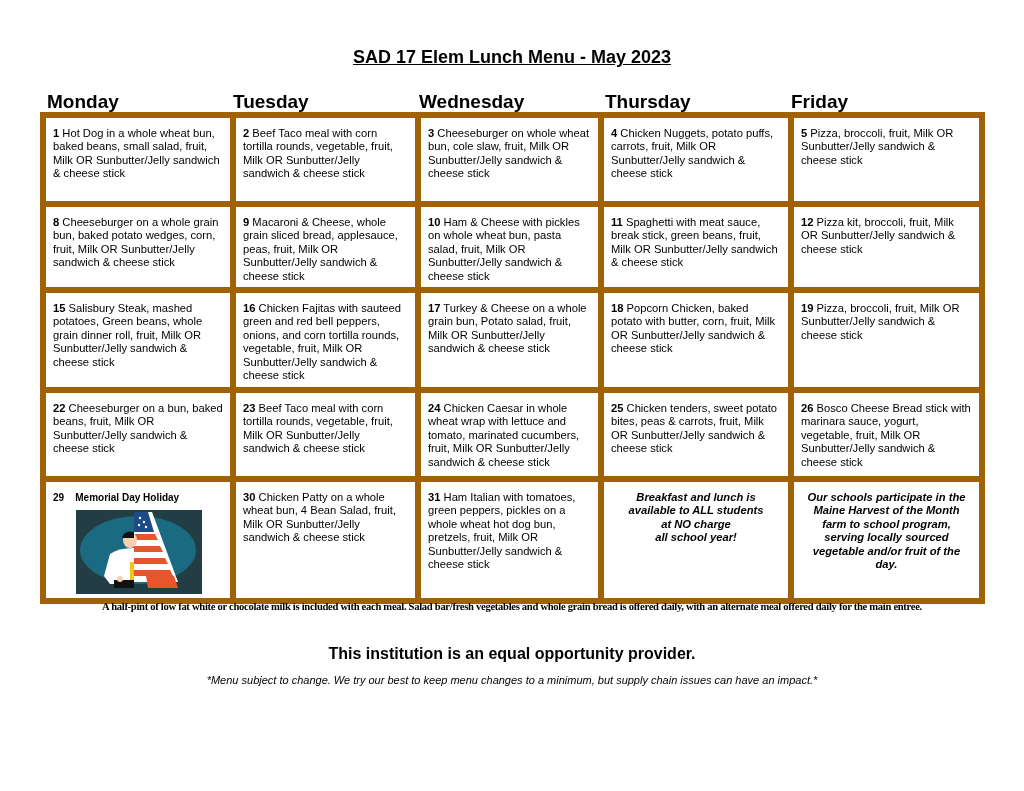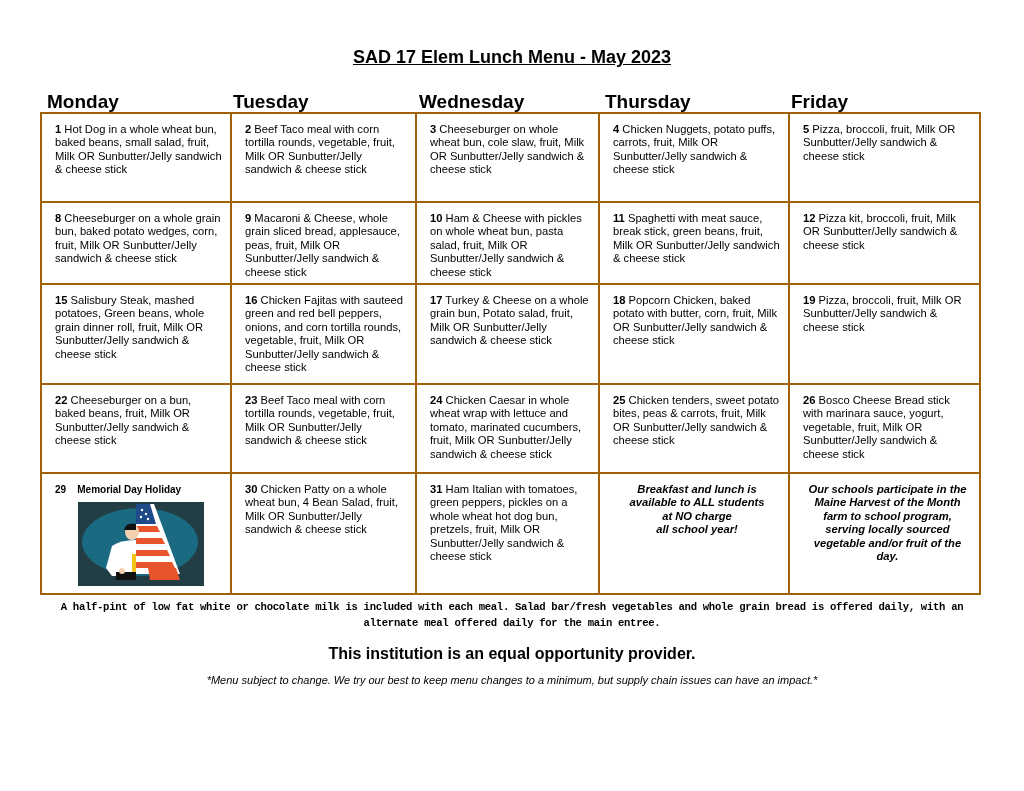--- a/index.html
+++ b/index.html
@@ -1,29 +1,29 @@
 <!DOCTYPE html>
 <html><head>
 <meta charset="utf-8">
 <style>
   html, body { margin:0; padding:0; background:#ffffff; }
   body { width:1024px; height:791px; position:relative; overflow:hidden; font-family:"Liberation Sans", sans-serif; color:#000; }
   .title { position:absolute; left:0; width:1024px; top:47px; text-align:center; font-size:18px; font-weight:bold; letter-spacing:0;text-decoration:underline; }
   .days { position:absolute; top:91px; left:40px; width:940px; height:20px; }
   .day { position:absolute; top:0; font-size:19px; font-weight:bold; }
   table.grid { position:absolute; left:40px; top:112px; border-collapse:collapse; table-layout:fixed; width:939px; }
-  table.grid td { border:2px solid #a16207; vertical-align:top; padding:9px 7px 4px 13px; font-size:11.2px; line-height:13.4px; box-sizing:border-box; }
+  table.grid td { border:6px solid #a16207; vertical-align:top; padding:9px 7px 4px 7px; font-size:11.2px; line-height:13.4px; box-sizing:border-box; }
   .num { font-weight:bold; }
   .holiday-head { font-weight:bold; font-size:10px; white-space:pre; }
   .holiday-img { display:block; margin:6px 0 0 23px; width:126px; height:84px; }
   td.note { vertical-align:middle; text-align:center; font-weight:bold; font-style:italic; padding:0 6px; }
   td.note1 { font-size:14.5px; line-height:17px; }
   td.note2 { font-size:12.6px; line-height:15px; }
   .footer { position:absolute; left:0; width:1024px; text-align:center; }
-  .f1 { top:599px; font-family:Liberation Mono, monospace; font-weight:bold; font-size:10.6px; line-height:16px; padding:0 48px; box-sizing:border-box; letter-spacing:-0.3px; }
+  .f1 { top:599px; font-family:Liberation Serif, serif; font-weight:bold; font-size:10.6px; line-height:16px; padding:0 48px; box-sizing:border-box; letter-spacing:-0.3px; }
   .f2 { top:630px; font-style:italic; font-size:11px;margin-top:44px; }
   .f3 { top:645px; font-weight:bold; font-size:16px; }
 </style>
 </head>
 <body>
 
 <div class="title">SAD 17 Elem Lunch Menu - May 2023</div>
 
 <div class="days">
   <span class="day" style="left:7px">Monday</span>

